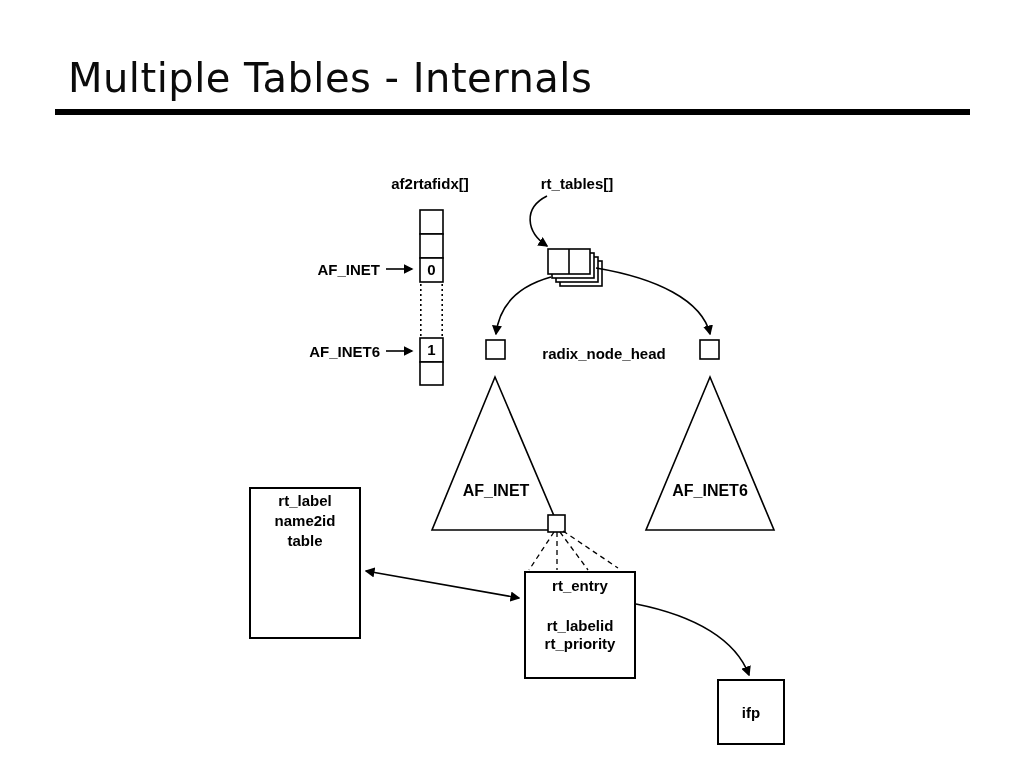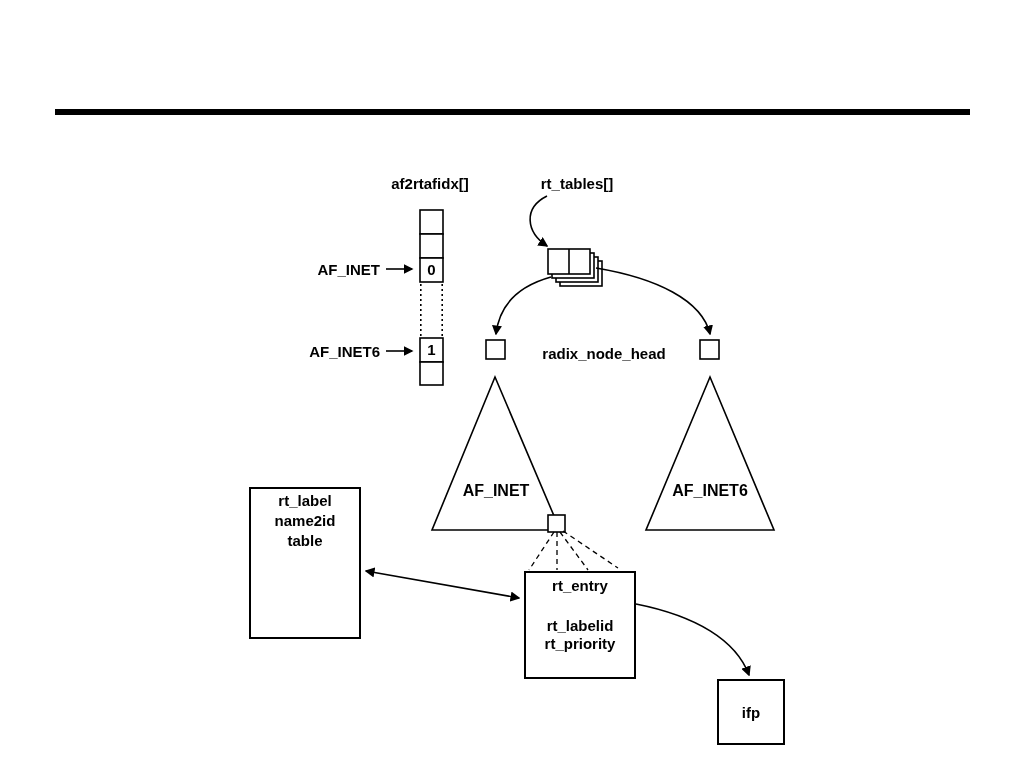--- a/index.html
+++ b/index.html
@@ -15,20 +15,21 @@
   .cell{fill:#ffffff;stroke:#000000;stroke-width:1.6;}
   .wire{fill:none;stroke:#000000;stroke-width:1.6;}
   .dashed{fill:none;stroke:#000000;stroke-width:1.3;stroke-dasharray:5 4;}
   .dotted{fill:none;stroke:#000000;stroke-width:1.6;stroke-dasharray:2 3;}
 </style>
 </head>
 <body>
 
 <div class="slide">
 
+  <div class="title">Multiple Tables - Internals</div>
   <div class="title-rule"></div>
 
   <svg width="1024" height="768" viewBox="0 0 1024 768">
     <defs>
       <marker id="arrowEnd" markerWidth="10" markerHeight="10" refX="8.5" refY="5" orient="auto" markerUnits="userSpaceOnUse">
         <path d="M0,0 L10,5 L0,10 Z" fill="#000"></path>
       </marker>
       <marker id="arrowStart" markerWidth="10" markerHeight="10" refX="1.5" refY="5" orient="auto" markerUnits="userSpaceOnUse">
         <path d="M10,0 L0,5 L10,10 Z" fill="#000"></path>
       </marker>

